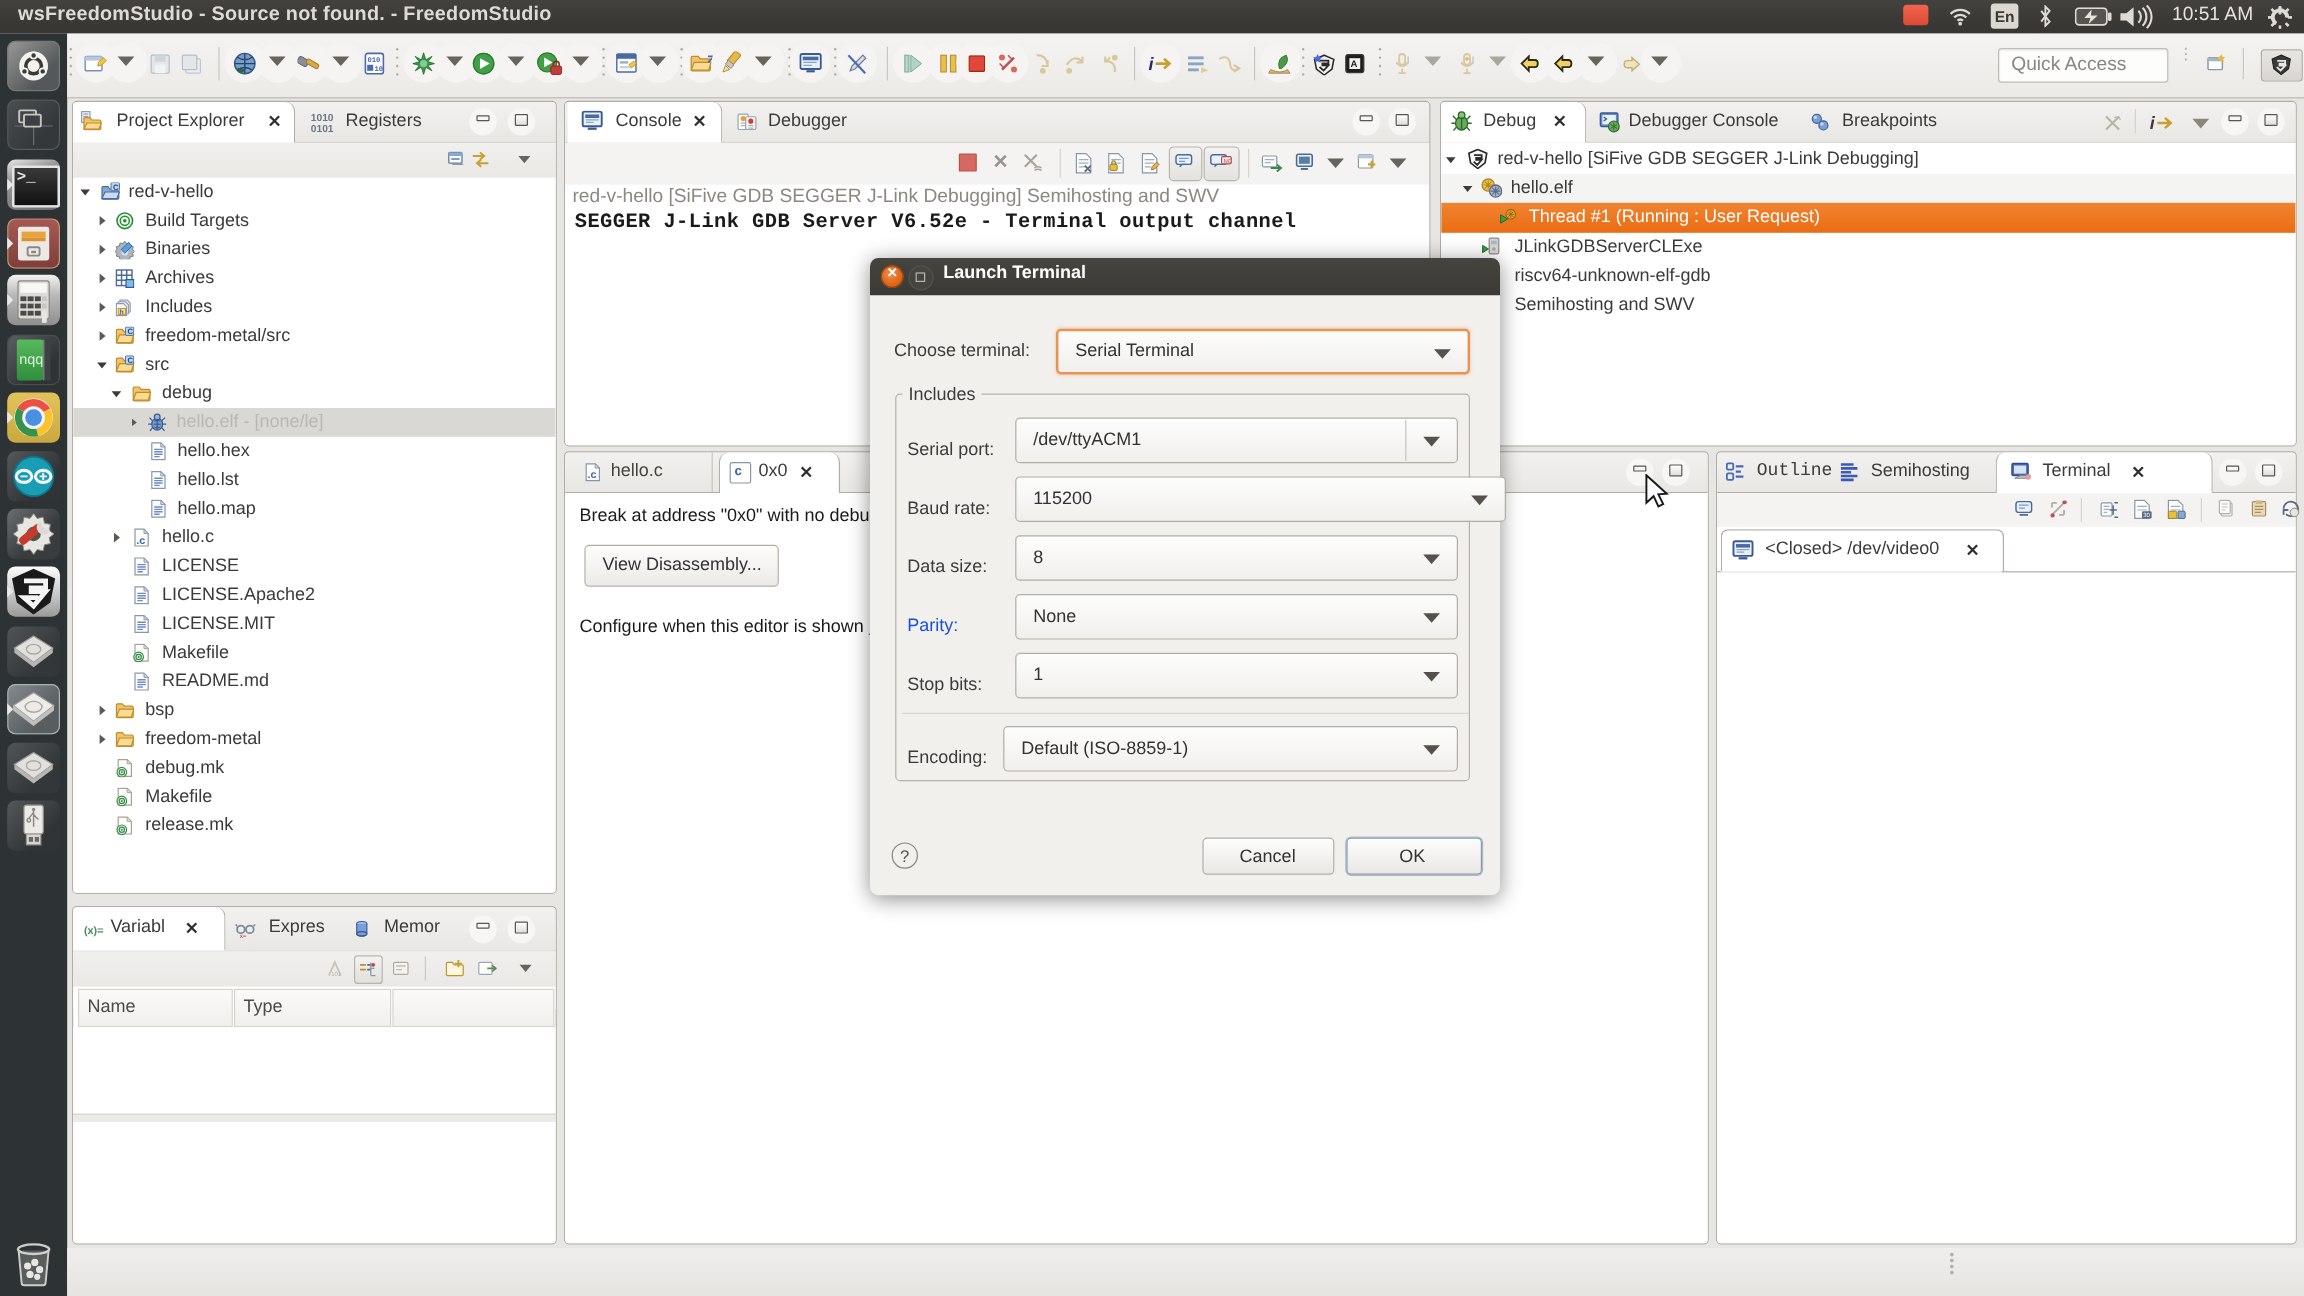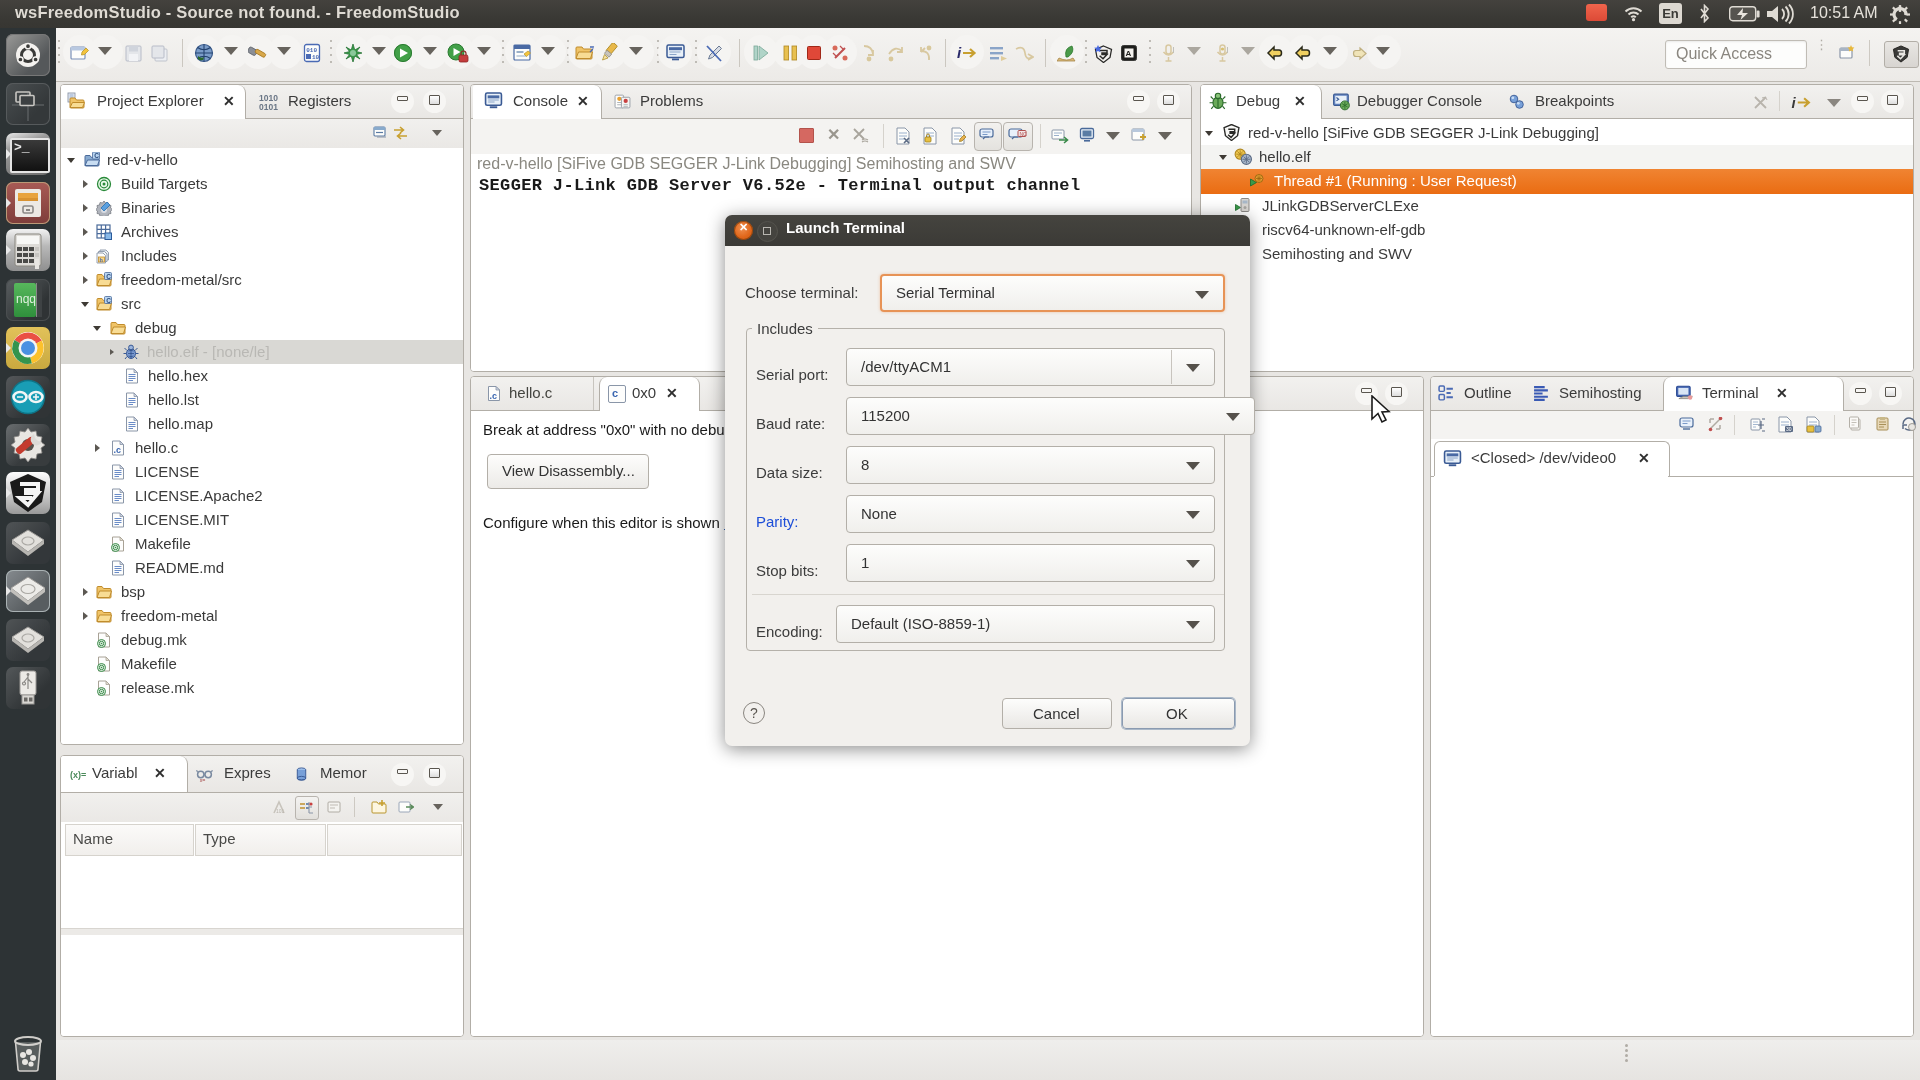--- a/index.html
+++ b/index.html
@@ -910,21 +910,21 @@
       <div class="tab active" style="left:2px;width:128px;border-radius:3px 8px 0 0;">
         <svg class="abs" style="left:11px;top:7px;" width="19" height="18" viewBox="0 0 17 17">
             <use href="#i-console"></use>
           </svg>
         <span class="lbl" style="left:40px;">Console</span>
         <span class="xclose abs" style="left:104px;top:8px;">✕</span>
       </div>
       <svg class="abs" style="left:143px;top:8px;" width="17" height="17" viewBox="0 0 16 16">
           <use href="#i-problems"></use>
         </svg>
-      <span class="abs" style="left:169px;top:7px;font-size:15px;color:#3b3b3b;">Problems</span>
+      <span class="abs" style="left:169px;top:7px;font-size:15px;color:#3b3b3b;">Debugger</span>
       <div class="minmax" style="left:656px;">
           <div class="mm-min"></div>
         </div>
       <div class="minmax" style="left:686px;">
           <div class="mm-max"></div>
         </div>
     </div>
     <div class="abs" style="left:0;top:34px;width:100%;height:35px;background:#f4f3f1;">
       <div class="abs" style="left:328px;top:9px;width:13px;height:13px;background:#d05048;border:1px solid #a83830;border-radius:1px;opacity:0.85;"></div>
       <span class="abs" style="left:356px;top:6px;color:#9a968e;font-weight:bold;font-size:16px;">✕</span>
@@ -1086,21 +1086,21 @@
           <span class="abs" style="left:61px;top:3px;">Semihosting and SWV</span>
         </div>
     </div>
   </div>
 
   <div class="panel" id="termp" style="left:1430px;top:376px;width:484px;height:661px;">
     <div class="tabrow">
       <svg class="abs" style="left:7px;top:8px;" width="17" height="17" viewBox="0 0 16 16">
           <use href="#i-outline"></use>
         </svg>
-      <span class="abs" style="left:33px;top:7px;font-size:15px;color:#3b3b3b;">Outline</span>
+      <span class="abs" style="left:33px;top:7px;font-size:15px;color:#3b3b3b;font-family:Liberation Mono, monospace;">Outline</span>
       <svg class="abs" style="left:102px;top:8px;" width="17" height="17" viewBox="0 0 16 16">
           <use href="#i-disasm"></use>
         </svg>
       <span class="abs" style="left:128px;top:7px;font-size:15px;color:#3b3b3b;">Semihosting</span>
       <div class="tab active" style="left:232px;width:139px;border-left:1px solid #b2aea7;border-radius:8px 8px 0 0;padding-left:40px;">
         <svg class="abs" style="left:11px;top:7px;" width="19" height="18" viewBox="0 0 16 16">
             <use href="#i-terminal"></use>
           </svg>
         <span class="lbl" style="left:38px;">Terminal</span>
         <span class="xclose abs" style="left:112px;top:8px;">✕</span>

